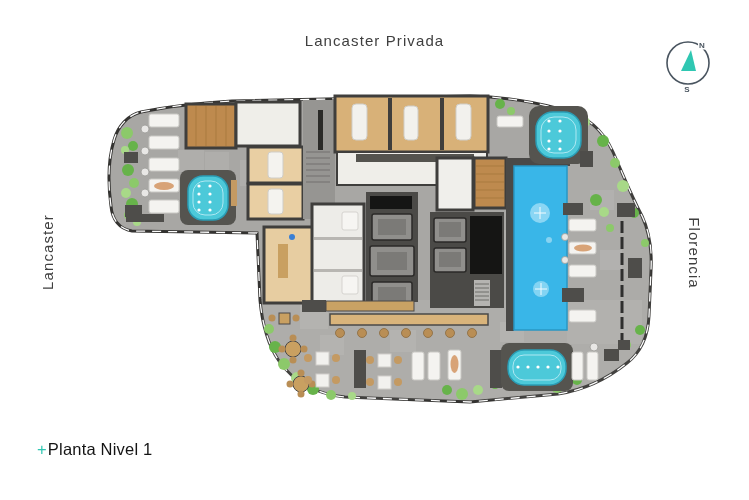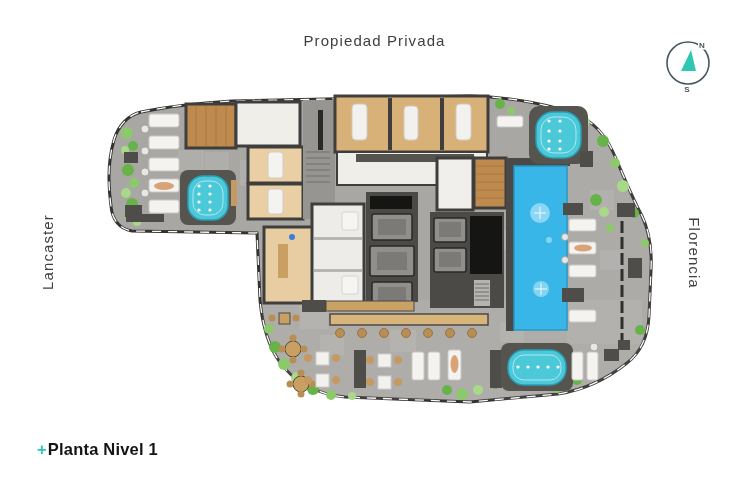--- a/index.html
+++ b/index.html
@@ -11,31 +11,31 @@
   .street-label{
     position:absolute;color:#3f3f3f;font-size:15px;letter-spacing:1.1px;
     white-space:nowrap;
   }
   .label-top,.label-bottom{left:0;right:0;text-align:center;}
   .label-top{top:32px;}
   .label-bottom{top:442px;}
   .label-left{left:47px;top:252px;transform:translate(-50%,-50%) rotate(-90deg);}
   .label-right{left:694px;top:253px;transform:translate(-50%,-50%) rotate(90deg);}
   .title-block{
-    position:absolute;left:37px;top:440px;font-size:16.5px;font-weight:bold;
+    position:absolute;left:37px;top:440px;font-size:16.5px;font-weight:normal;
     color:#141414;letter-spacing:.2px;white-space:nowrap;
   }
   .title-block .plus{color:#2fc7b2;margin-right:1px;}
 </style>
 </head>
 <body>
 
 <div class="canvas">
 
-  <div class="street-label label-top">Propiedad Privada</div>
+  <div class="street-label label-top">Lancaster Privada</div>
   <div class="street-label label-left">Lancaster</div>
   <div class="street-label label-right">Florencia</div>
 
   <div class="title-block">
     <span class="plus">+</span><span>Planta Nivel 1</span>
   </div>
 
   <svg class="plan-svg" width="749" height="500" viewBox="0 0 749 500">
 
     <g>

